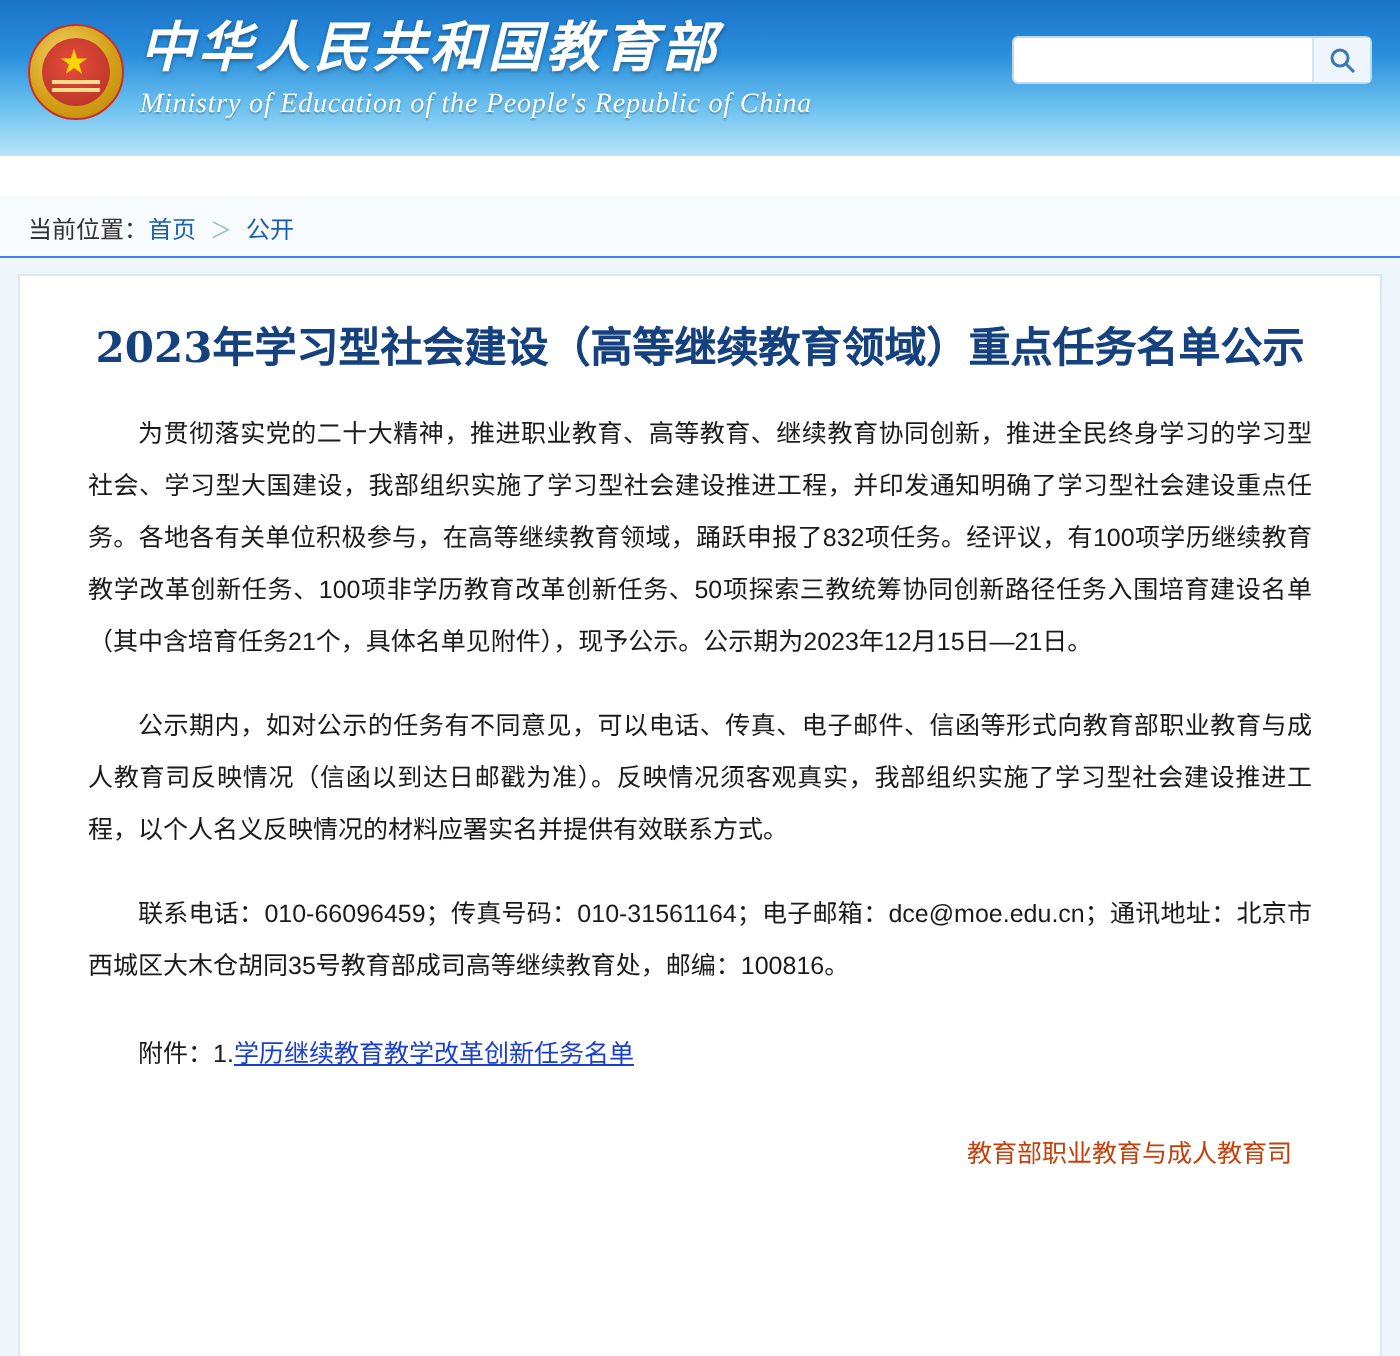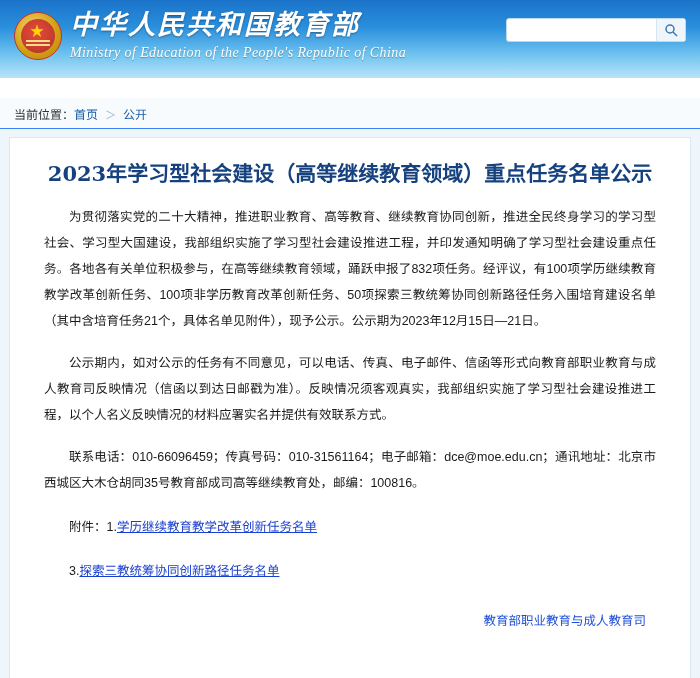--- a/index.html
+++ b/index.html
@@ -199,21 +199,21 @@
     margin-bottom: 18px;
     text-indent: 2em;
   }
   .att-row a {
     color: #1a3fd0;
     text-decoration: underline;
   }
   .signature {
     text-align: right;
     font-size: 12.5px;
-    color: #1d4ed8;
+    color: #c2410c;
     margin-top: 26px;
     padding-right: 10px;
   }
 </style>
 </head>
 <body>
 
 <div class="header">
 
   <div class="emblem">
@@ -253,20 +253,17 @@
     <div class="doc-body">
       <p>为贯彻落实党的二十大精神，推进职业教育、高等教育、继续教育协同创新，推进全民终身学习的学习型社会、学习型大国建设，我部组织实施了学习型社会建设推进工程，并印发通知明确了学习型社会建设重点任务。各地各有关单位积极参与，在高等继续教育领域，踊跃申报了832项任务。经评议，有100项学历继续教育教学改革创新任务、100项非学历教育改革创新任务、50项探索三教统筹协同创新路径任务入围培育建设名单（其中含培育任务21个，具体名单见附件），现予公示。公示期为2023年12月15日—21日。</p>
       <p>公示期内，如对公示的任务有不同意见，可以电话、传真、电子邮件、信函等形式向教育部职业教育与成人教育司反映情况（信函以到达日邮戳为准）。反映情况须客观真实，我部组织实施了学习型社会建设推进工程，以个人名义反映情况的材料应署实名并提供有效联系方式。</p>
       <p>联系电话：010-66096459；传真号码：010-31561164；电子邮箱：dce@moe.edu.cn；通讯地址：北京市西城区大木仓胡同35号教育部成司高等继续教育处，邮编：100816。</p>
     </div>
 
     <div class="attachments">
       <div class="att-row">
         <span>附件：</span><span>1.</span><a href="#">学历继续教育教学改革创新任务名单</a>
       </div>
-      <div class="att-row">
-        <span>3.</span><a href="#">探索三教统筹协同创新路径任务名单</a>
-      </div>
     </div>
 
     <div class="signature">教育部职业教育与成人教育司</div>
   </div>
 </div>
 
 </body></html>

